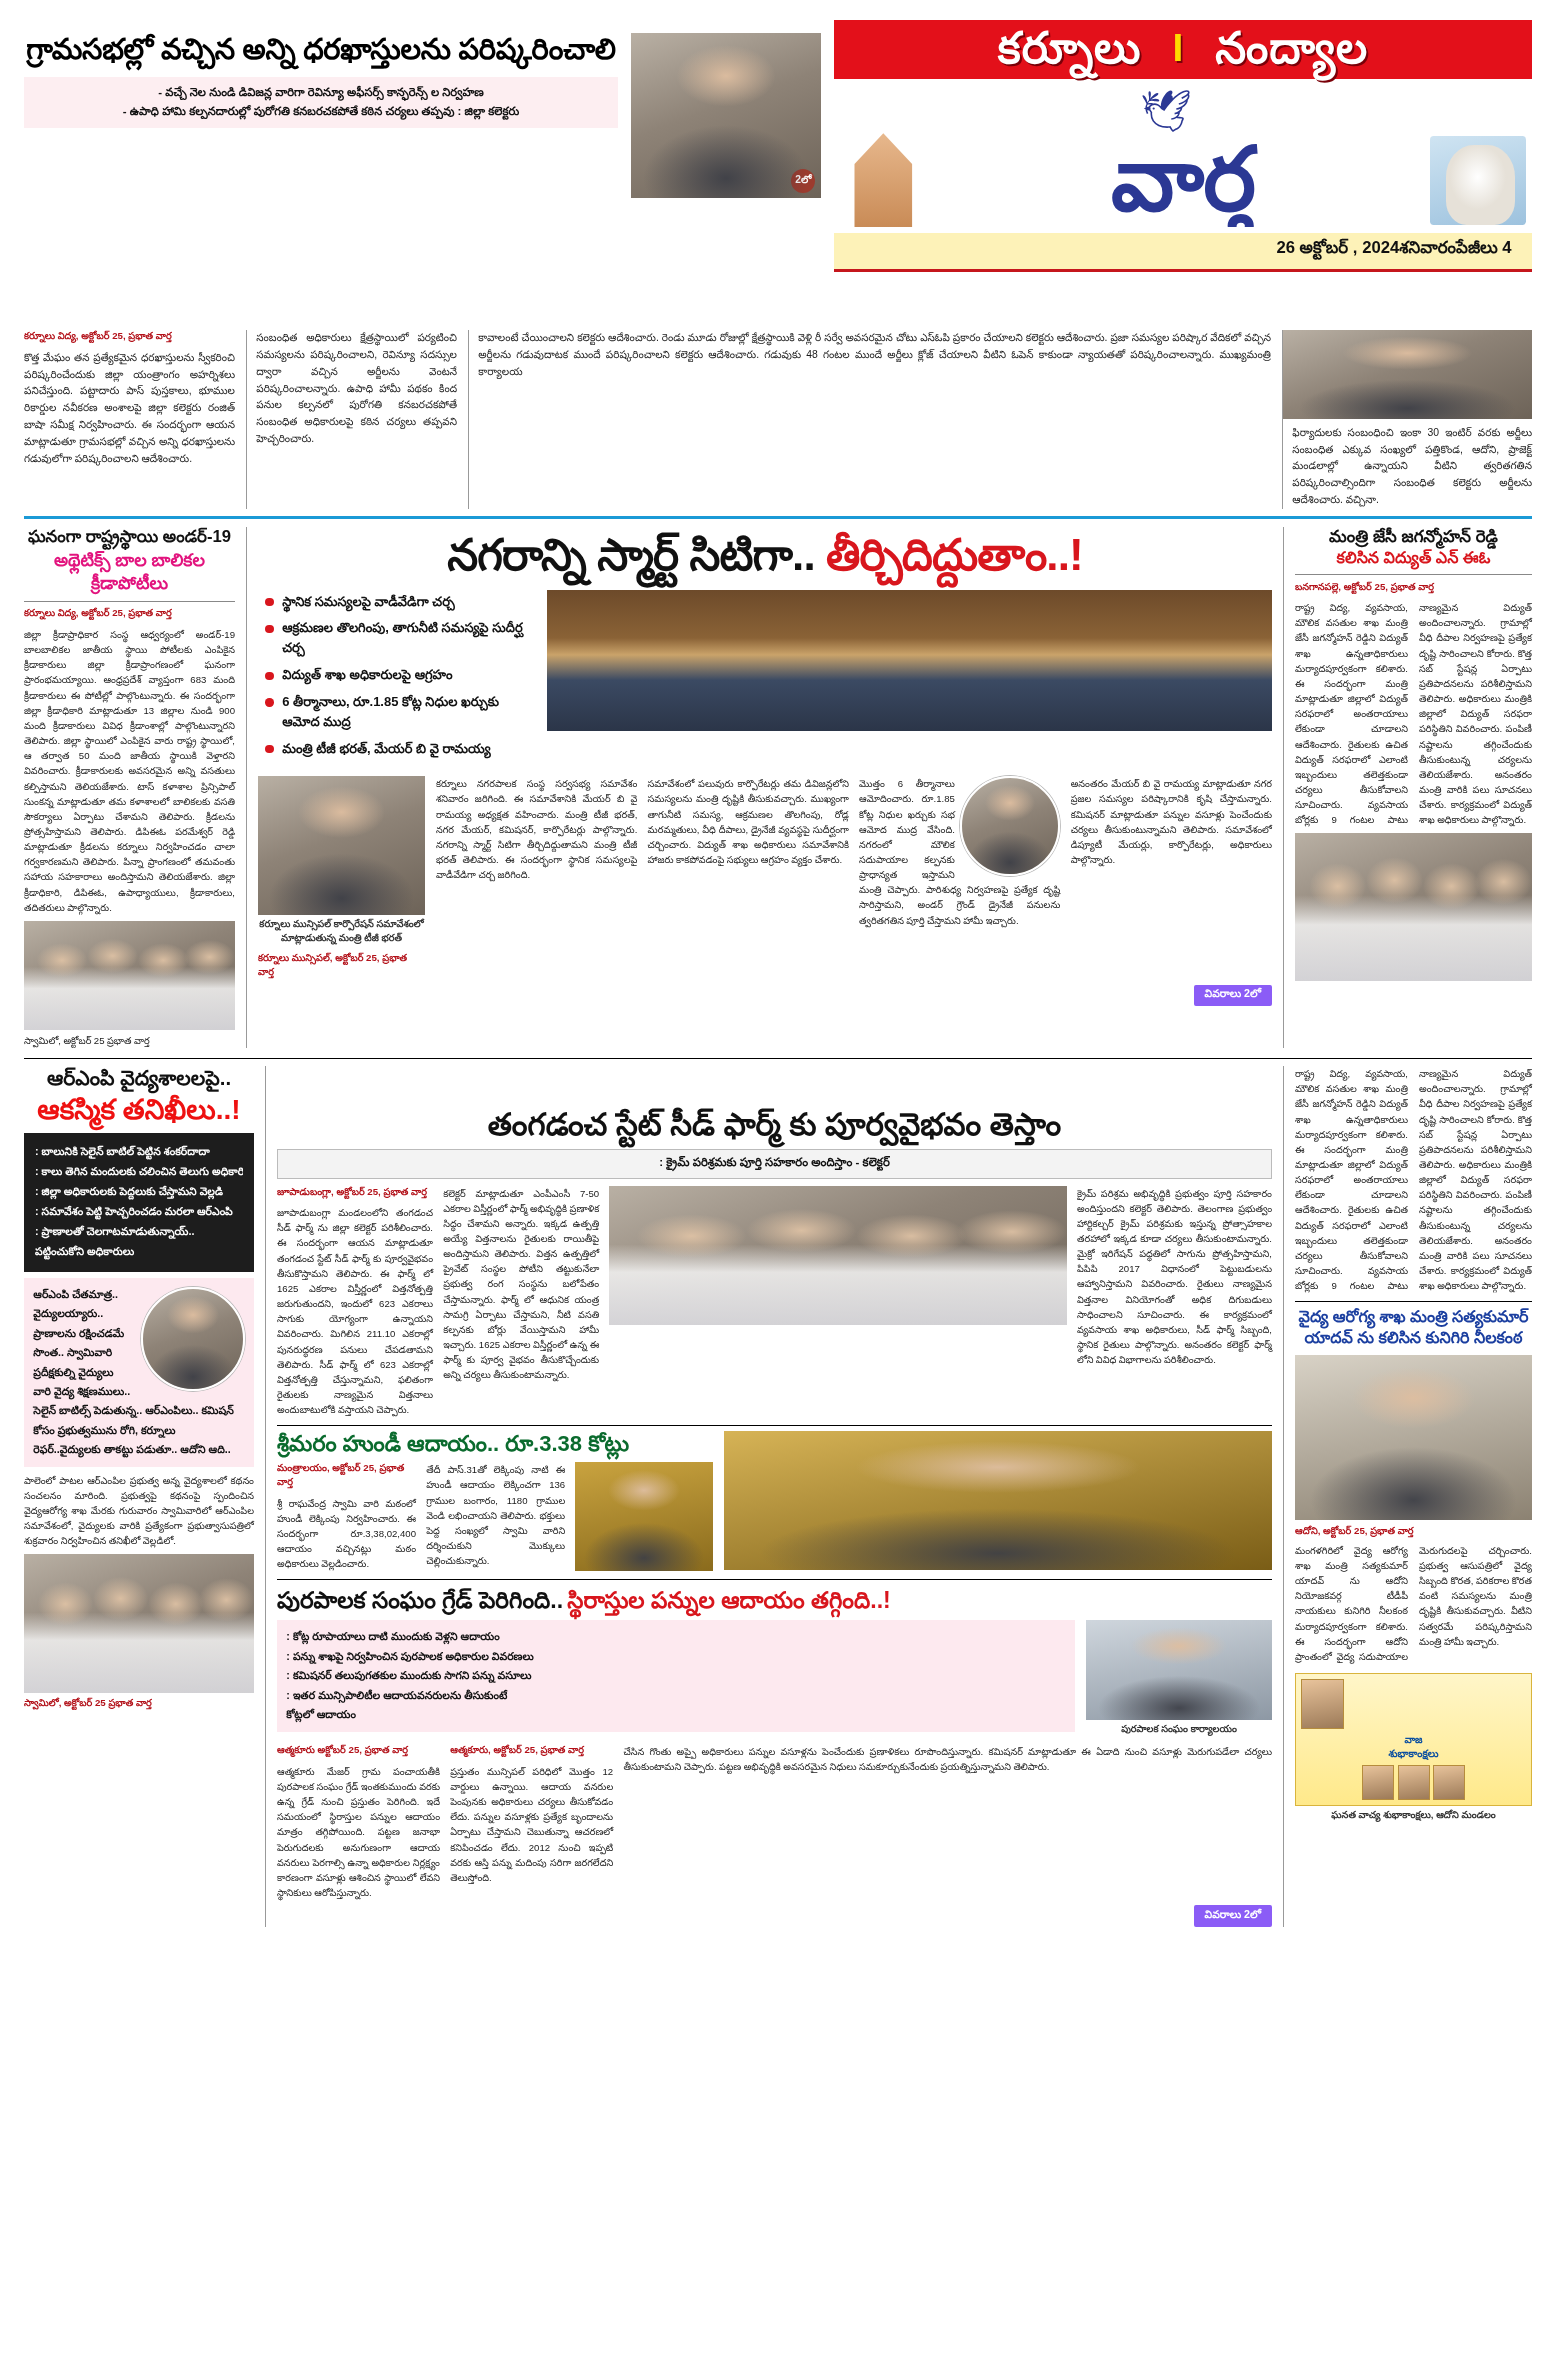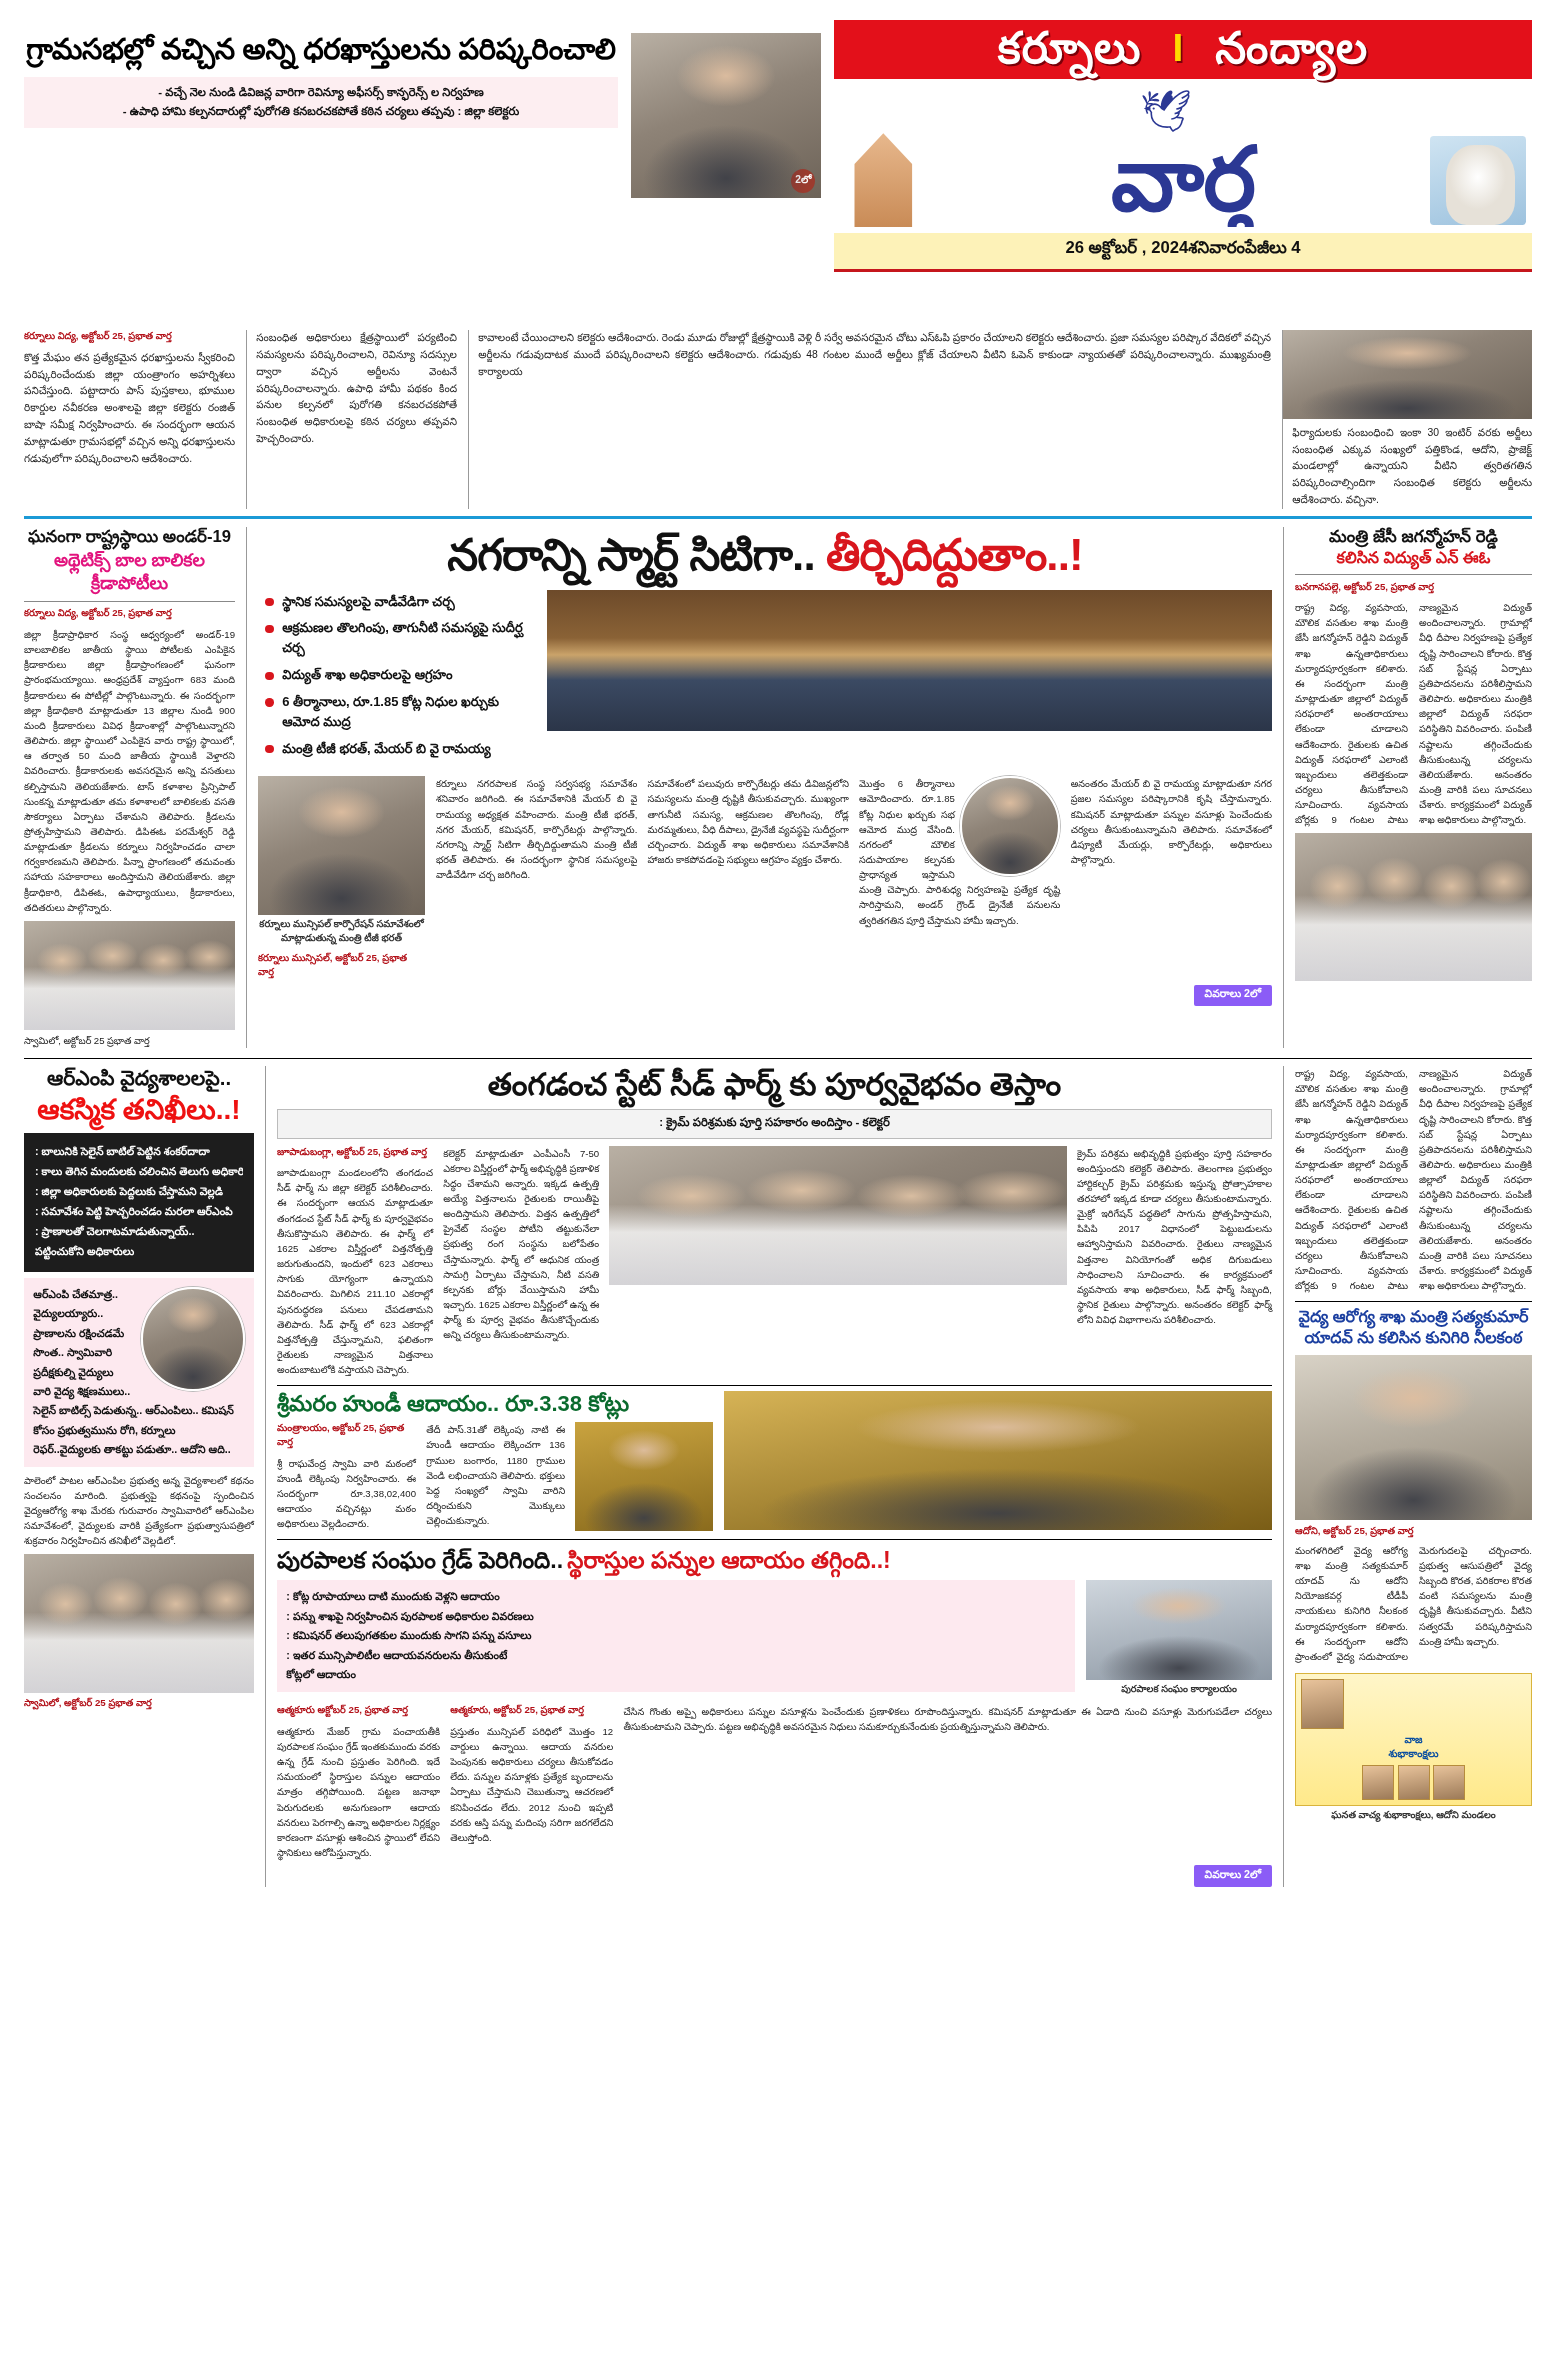--- a/index.html
+++ b/index.html
@@ -100,21 +100,21 @@
     background: linear-gradient(165deg,#cfe4f2,#9dc2de);
     border-radius: 3.7px; overflow: hidden;
   }
   .brand-cow::after {
     content: ""; position: absolute; inset: 10% 12% 0 16%;
     background: radial-gradient(ellipse 58% 58% at 46% 40%, #fff, #e6e1d8 70%);
     border-radius: 40% 40% 30% 30%;
   }
   .dateline {
     background: #fdf2b8; border-bottom: 3.7px solid #c5161c;
-    display: flex; justify-content: center; align-items: center;
+    display: flex; justify-content: flex-end; align-items: center;
     padding: 5.6px 20.4px 7.4px; font-size: 16.7px; font-weight: bold; color: #111;
     margin-top: 5.6px;
   }
 
   
   .sec2 { display: flex; gap: 11px; margin-top: 7.4px; }
   .col-l2 { width: 211px; }
   .col-c2 { flex: 1; }
   .col-r2 { width: 249px; }
 
@@ -335,21 +335,21 @@
         <div class="circ-photo photo" style="width:104px;height:104px;float:right;margin:1.9px 0 3.7px 6.5px;"></div>
         <span>ఆర్ఎంపి చేతమాత్ర.. వైద్యులయ్యారు.. ప్రాణాలను రక్షించడమే సొంత.. స్వామివారి ప్రదీక్షకుల్ని వైద్యులు వారి వైద్య శిక్షణములు.. సెలైన్ బాటిల్స్ పెడుతున్న.. ఆర్ఎంపిలు.. కమిషన్ కోసం ప్రభుత్వమును రోగి, కర్నూలు రెఫర్..వైద్యులకు తాకట్టు పడుతూ.. ఆదోని ఆది..</span>
       </div>
       <div class="body-col sm tel mt6">పాలెంలో పాటల ఆర్ఎంపిల ప్రభుత్వ అన్న వైద్యశాలలో కథనం సంచలనం మారింది. ప్రభుత్వపై కథనంపై స్పందించిన వైద్యఆరోగ్య శాఖ మేరకు గురువారం స్వామివారిలో ఆర్ఎంపిల సమావేశంలో, వైద్యులకు వారికి ప్రత్యేకంగా ప్రభుత్వాసుపత్రిలో శుక్రవారం నిర్వహించిన తనిఖీలో వెల్లడిలో.</div>
       <div class="photo grp mt6" style="height:139px;"></div>
       <div class="byline tel mt4">స్వామిలో, అక్టోబర్ 25 ప్రభాత వార్త</div>
     </div>
 
     <div style="flex:1;" class="vr">
       <div style="padding-left:11px;">
-        <div class="tel" style="font-size:31px;font-weight:bold;text-align:center;line-height:1.2;">తంగడంచ స్టేట్ సీడ్ ఫార్మ్ కు పూర్వవైభవం తెస్తాం</div>
+        <div class="tel" style="font-size:31px;font-weight:bold;text-align:center;line-height:1.2;margin-top:40px;">తంగడంచ స్టేట్ సీడ్ ఫార్మ్ కు పూర్వవైభవం తెస్తాం</div>
         <div class="subbar tel">: క్రైమ్ పరిశ్రమకు పూర్తి సహకారం అందిస్తాం - కలెక్టర్</div>
         <div style="display:flex; gap:10.2px;">
           <div style="width:156px;">
             <div class="byline tel mb6">జూపాడుబంగ్లా, అక్టోబర్ 25, ప్రభాత వార్త</div>
             <div class="body-col sm tel">జూపాడుబంగ్లా మండలంలోని తంగడంచ సీడ్ ఫార్మ్ ను జిల్లా కలెక్టర్ పరిశీలించారు. ఈ సందర్భంగా ఆయన మాట్లాడుతూ తంగడంచ స్టేట్ సీడ్ ఫార్మ్ కు పూర్వవైభవం తీసుకొస్తామని తెలిపారు. ఈ ఫార్మ్ లో 1625 ఎకరాల విస్తీర్ణంలో విత్తనోత్పత్తి జరుగుతుందని, ఇందులో 623 ఎకరాలు సాగుకు యోగ్యంగా ఉన్నాయని వివరించారు. మిగిలిన 211.10 ఎకరాల్లో పునరుద్ధరణ పనులు చేపడతామని తెలిపారు. సీడ్ ఫార్మ్ లో 623 ఎకరాల్లో విత్తనోత్పత్తి చేస్తున్నామని, ఫలితంగా రైతులకు నాణ్యమైన విత్తనాలు అందుబాటులోకి వస్తాయని చెప్పారు.</div>
           </div>
           <div class="body-col sm tel" style="width:156px;">కలెక్టర్ మాట్లాడుతూ ఎంపీఎంసీ 7-50 ఎకరాల విస్తీర్ణంలో ఫార్మ్ అభివృద్ధికి ప్రణాళిక సిద్ధం చేశామని అన్నారు. ఇక్కడ ఉత్పత్తి అయ్యే విత్తనాలను రైతులకు రాయితీపై అందిస్తామని తెలిపారు. విత్తన ఉత్పత్తిలో ప్రైవేట్ సంస్థల పోటీని తట్టుకునేలా ప్రభుత్వ రంగ సంస్థను బలోపేతం చేస్తామన్నారు. ఫార్మ్ లో ఆధునిక యంత్ర సామగ్రి ఏర్పాటు చేస్తామని, నీటి వసతి కల్పనకు బోర్లు వేయిస్తామని హామీ ఇచ్చారు. 1625 ఎకరాల విస్తీర్ణంలో ఉన్న ఈ ఫార్మ్ కు పూర్వ వైభవం తీసుకొచ్చేందుకు అన్ని చర్యలు తీసుకుంటామన్నారు.</div>
           <div style="flex:1;">
             <div class="photo grp" style="height:139px;margin-bottom:5.6px;"></div>
           </div>

